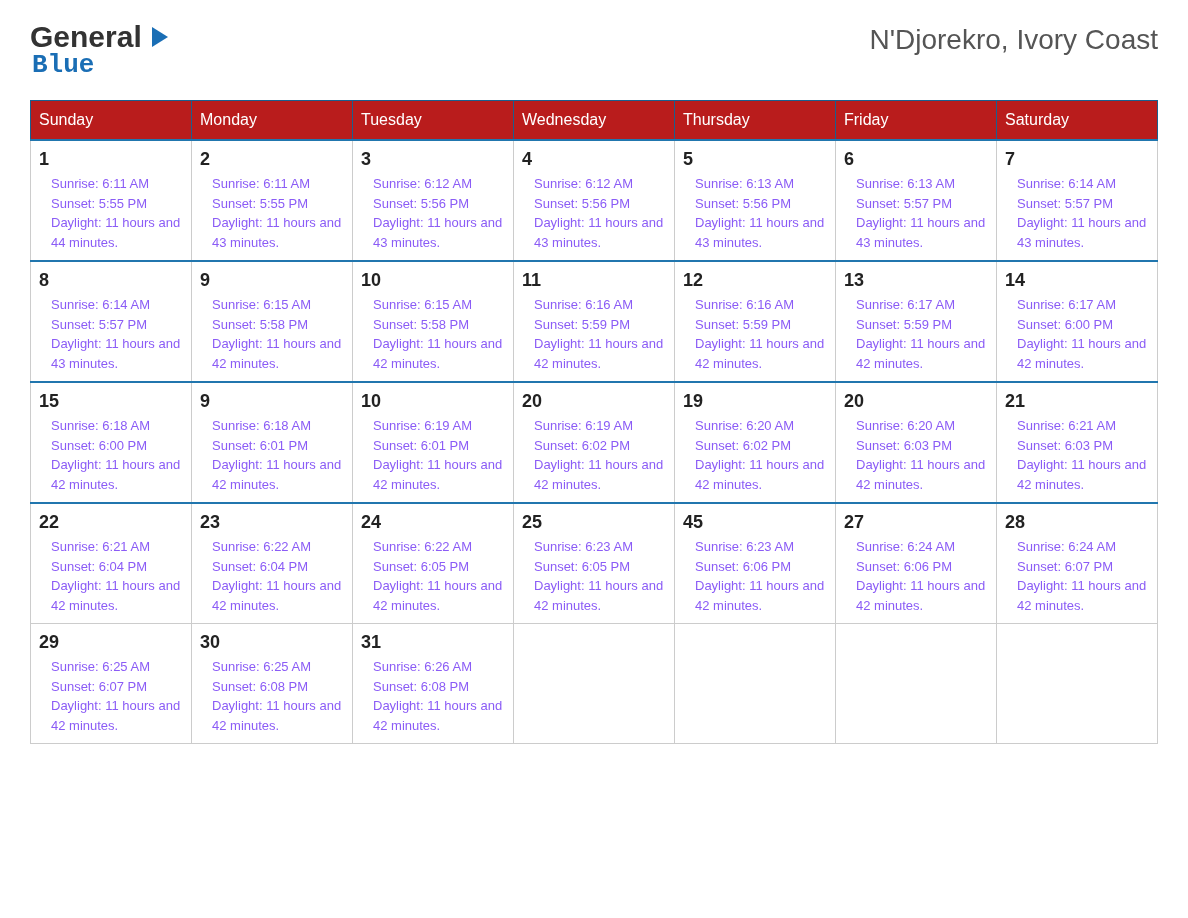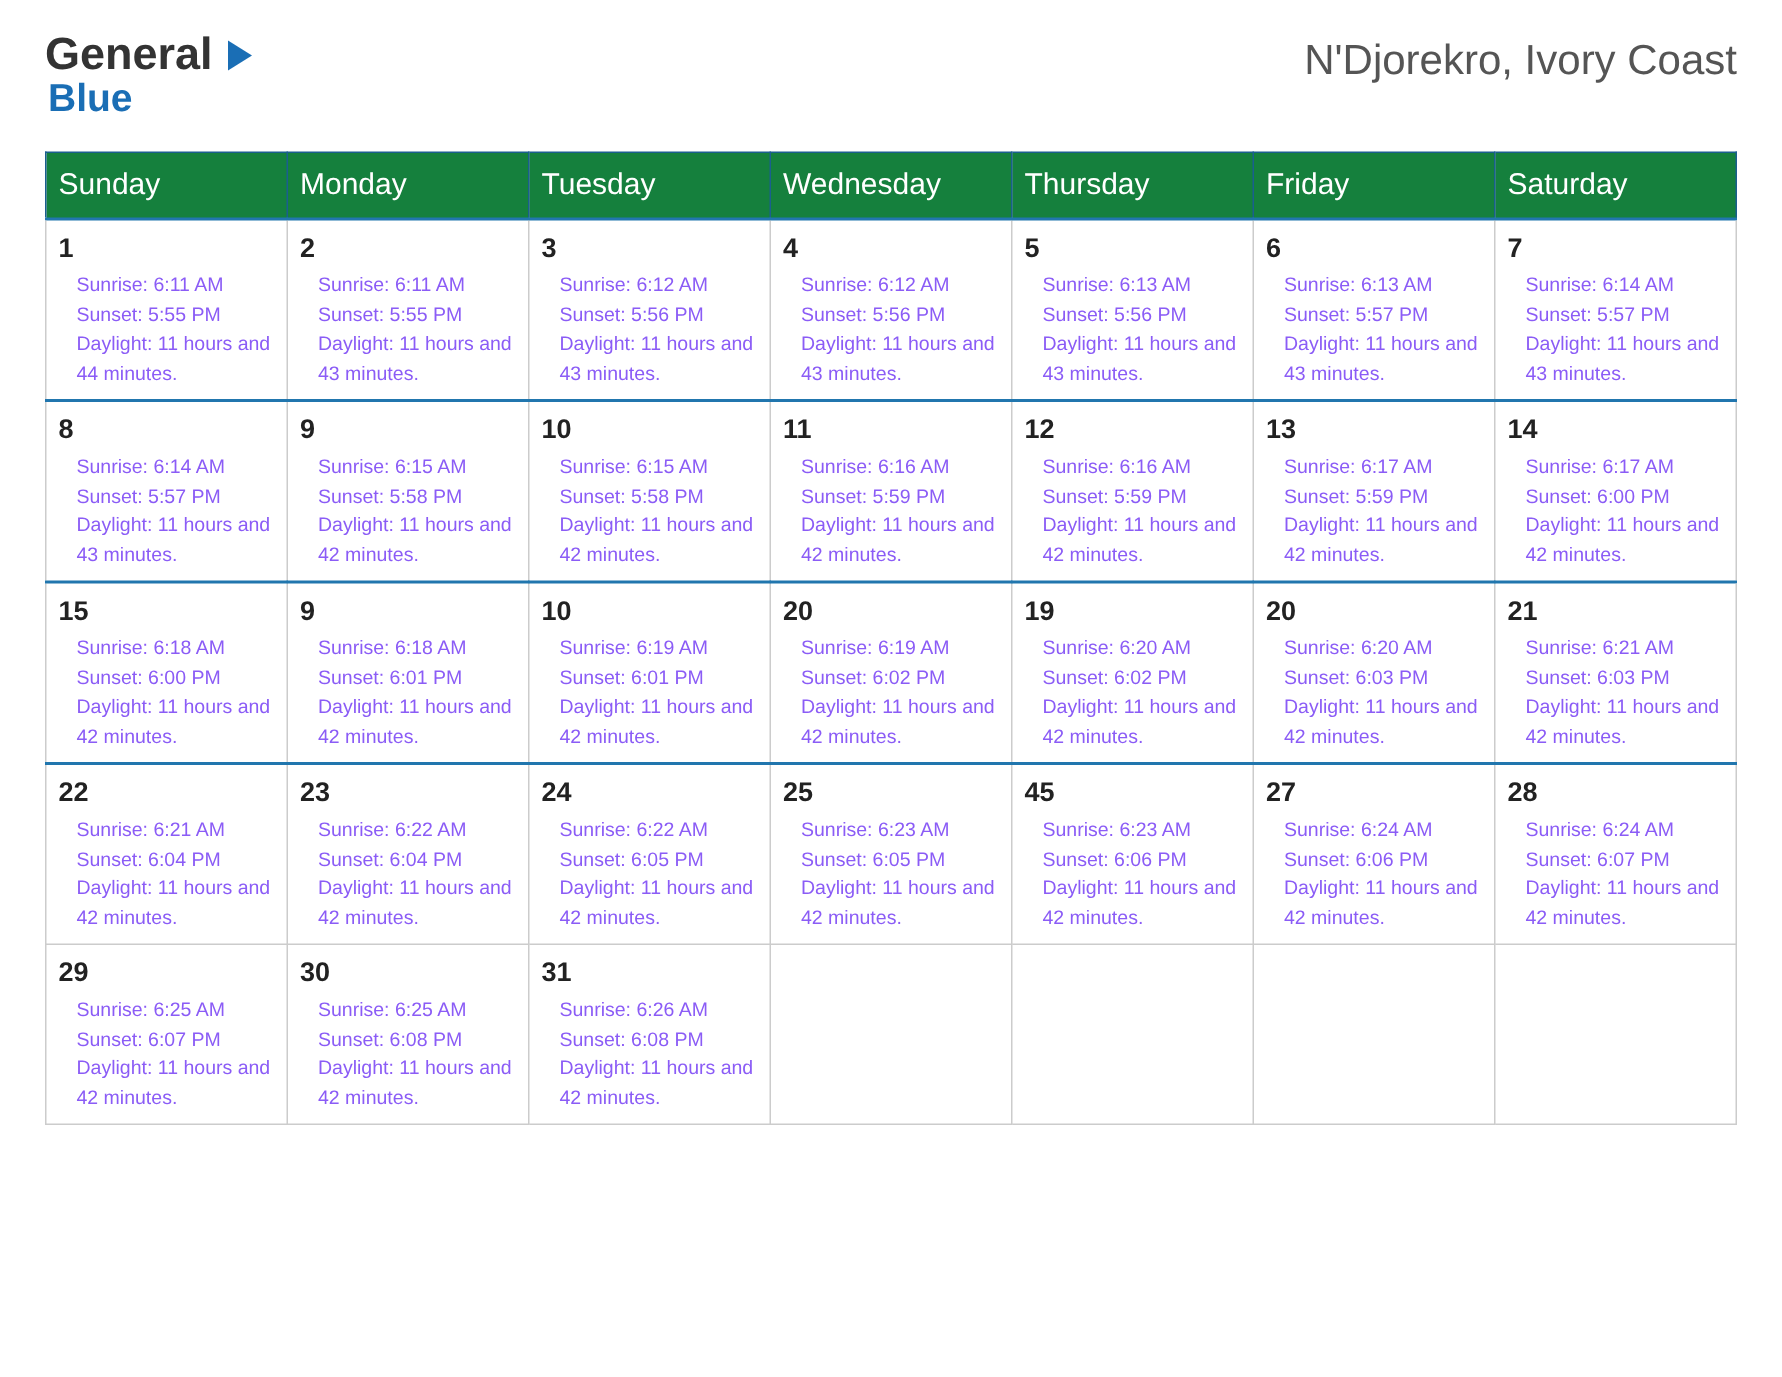--- a/index.html
+++ b/index.html
@@ -34,25 +34,25 @@
       font-size: 28px;
       color: #555;
       margin-top: 4px;
     }
     .calendar-table {
       width: 100%;
       border-collapse: collapse;
       font-size: 14px;
     }
     .calendar-table thead tr th {
-      background-color: #15803d;
+      background-color: #b91c1c;
       color: #ffffff;
       padding: 10px 8px;
       text-align: left;
-      font-size: 20px;
+      font-size: 16px;
       font-weight: normal;
       border: 1px solid #1a5f8e;
     }
     .calendar-table tbody tr td {
       border: 1px solid #ccc;
       padding: 8px;
       vertical-align: top;
       width: calc(100% / 7);
       height: 110px;
     }
@@ -80,21 +80,21 @@
 <body>
 
 <div class="header">
   <div class="logo">
     <div style="display:flex; align-items:center; gap:2px;">
       <span style="font-size:30px; font-weight:bold; color:#333;">General</span>
       <svg width="28" height="28" viewBox="0 0 28 28">
         <polygon points="8,4 24,14 8,24" fill="#1a6eb5"></polygon>
       </svg>
     </div>
-    <span style="font-size:26px; font-weight:bold; color:#1a6eb5; margin-top:-4px; margin-left:2px;">Blue</span>
+    <span style="font-size:26px; font-weight:bold; color:#1a6eb5; margin-top:-4px; margin-left:2px;font-family:Liberation Mono, monospace;">Blue</span>
   </div>
   <div class="title-section">
     <div class="location">N'Djorekro, Ivory Coast</div>
   </div>
 </div>
 
 <table class="calendar-table">
   <thead>
     <tr>
     <th>Sunday</th>

